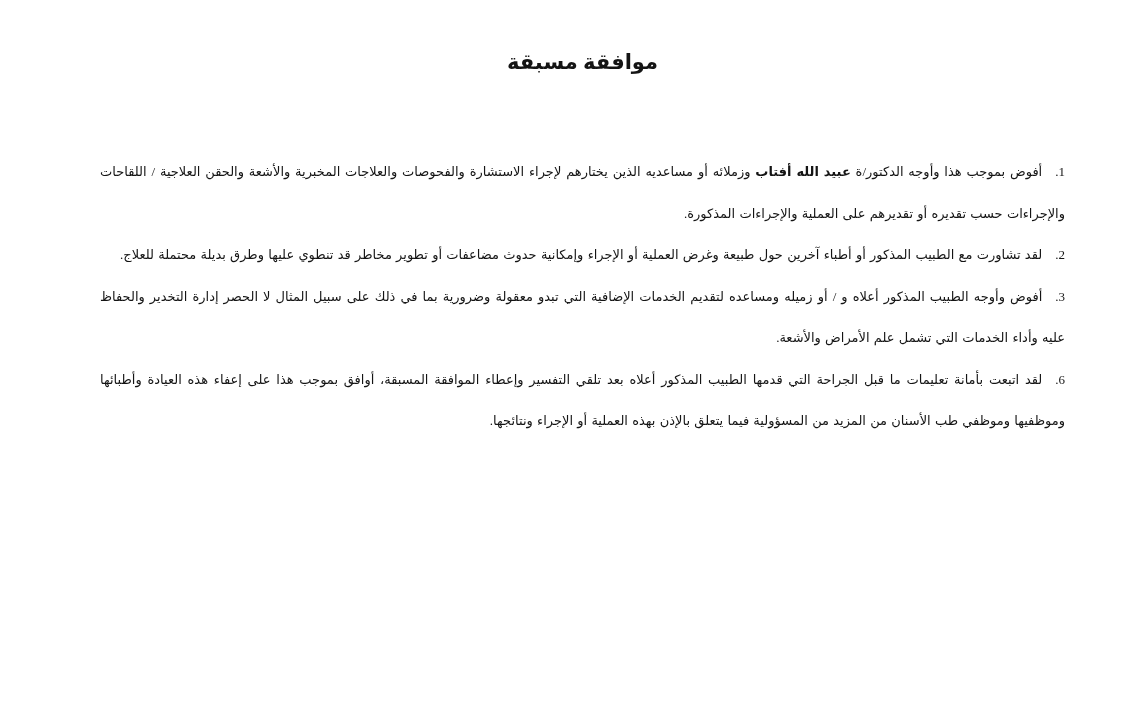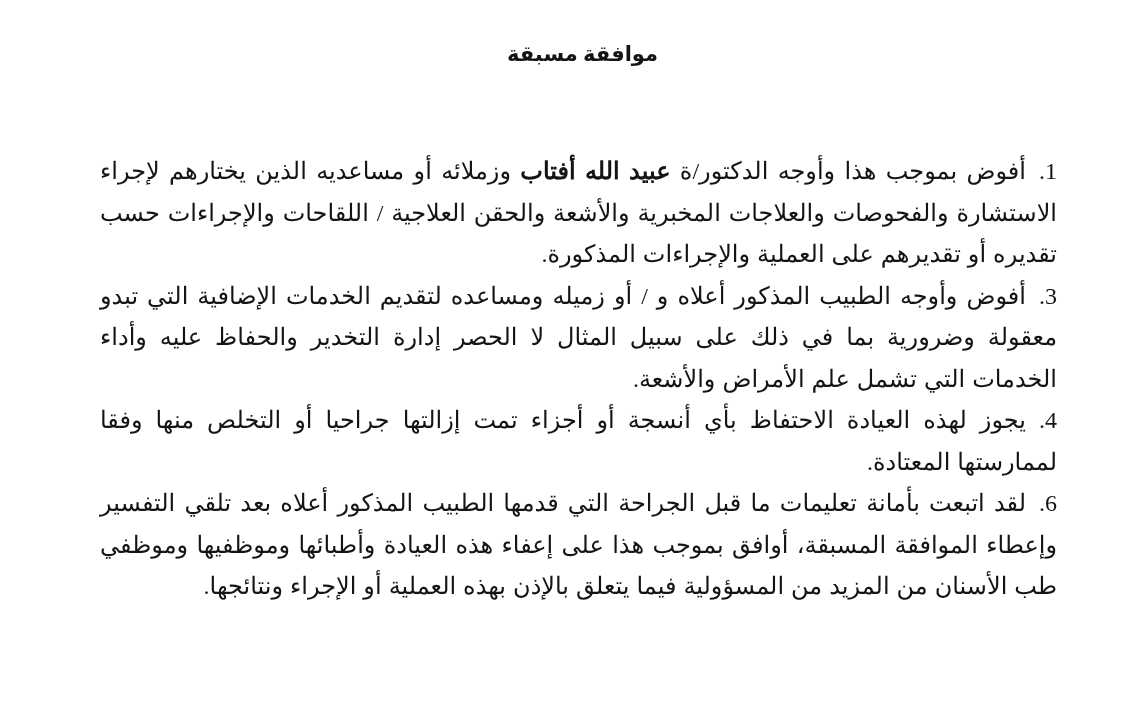--- a/index.html
+++ b/index.html
@@ -13,39 +13,38 @@
   .page {
     position: relative;
     width: 1129px;
     height: 724px;
     background: #ffffff;
     color: #141414;
     font-family: "Liberation Serif", "DejaVu Sans", sans-serif;
   }
   .doc-title {
     position: absolute;
-    top: 42px;
+    top: 50px;
     right: 64px;
     left: 100px;
     text-align: center;
     font-size: 21px;
     font-weight: bold;
     direction: rtl;
   }
   .consent-list {
     position: absolute;
     top: 151px;
-    right: 72px;
+    right: 64px;
     left: 100px;
     direction: rtl;
     text-align: justify;
-    font-size: 24px;
+    font-size: 13px;
     line-height: 41.5px;
     word-spacing: 1px;
-    font-family: Liberation Serif, serif;
   }
   .consent-item {
     margin: 0;
     padding: 0;
   }
   .item-number {
     white-space: nowrap;
   }
   .num-gap {
     display: inline-block;
@@ -57,22 +56,22 @@
 </head>
 <body>
 
 <div class="page">
 
   <div class="doc-title">موافقة مسبقة</div>
 
   <div class="consent-list">
   <div class="consent-item"><span class="item-number">1.</span><span class="num-gap"></span><span class="item-text"><span class="seg">أفوض بموجب هذا وأوجه الدكتور/ة </span><span class="seg bold">عبيد الله أفتاب</span><span class="seg"> وزملائه أو مساعديه الذين يختارهم لإجراء الاستشارة والفحوصات والعلاجات المخبرية والأشعة والحقن العلاجية / اللقاحات والإجراءات حسب تقديره أو تقديرهم على العملية والإجراءات المذكورة.</span></span></div>
 
+  <div class="consent-item"><span class="item-number">2.</span><span class="num-gap"></span><span class="item-text"><span class="seg">لقد تشاورت مع الطبيب المذكور أو أطباء آخرين حول طبيعة وغرض العملية أو الإجراء وإمكانية حدوث مضاعفات أو تطوير مخاطر قد تنطوي عليها وطرق بديلة محتملة للعلاج.</span></span></div>
 
   <div class="consent-item"><span class="item-number">3.</span><span class="num-gap"></span><span class="item-text"><span class="seg">أفوض وأوجه الطبيب المذكور أعلاه و / أو زميله ومساعده لتقديم الخدمات الإضافية التي تبدو معقولة وضرورية بما في ذلك على سبيل المثال لا الحصر إدارة التخدير والحفاظ عليه وأداء الخدمات التي تشمل علم الأمراض والأشعة.</span></span></div>
 
-  <div class="consent-item"><span class="item-number">4.</span><span class="num-gap"></span><span class="item-text"><span class="seg">يجوز لهذه العيادة الاحتفاظ بأي أنسجة أو أجزاء تمت إزالتها جراحيا أو التخلص منها وفقا لممارستها المعتادة.</span></span></div>
 
 
   <div class="consent-item"><span class="item-number">6.</span><span class="num-gap"></span><span class="item-text"><span class="seg">لقد اتبعت بأمانة تعليمات ما قبل الجراحة التي قدمها الطبيب المذكور أعلاه بعد تلقي التفسير وإعطاء الموافقة المسبقة، أوافق بموجب هذا على إعفاء هذه العيادة وأطبائها وموظفيها وموظفي طب الأسنان من المزيد من المسؤولية فيما يتعلق بالإذن بهذه العملية أو الإجراء ونتائجها.</span></span></div>
 </div>
 
 </div>
 
 </body></html>

